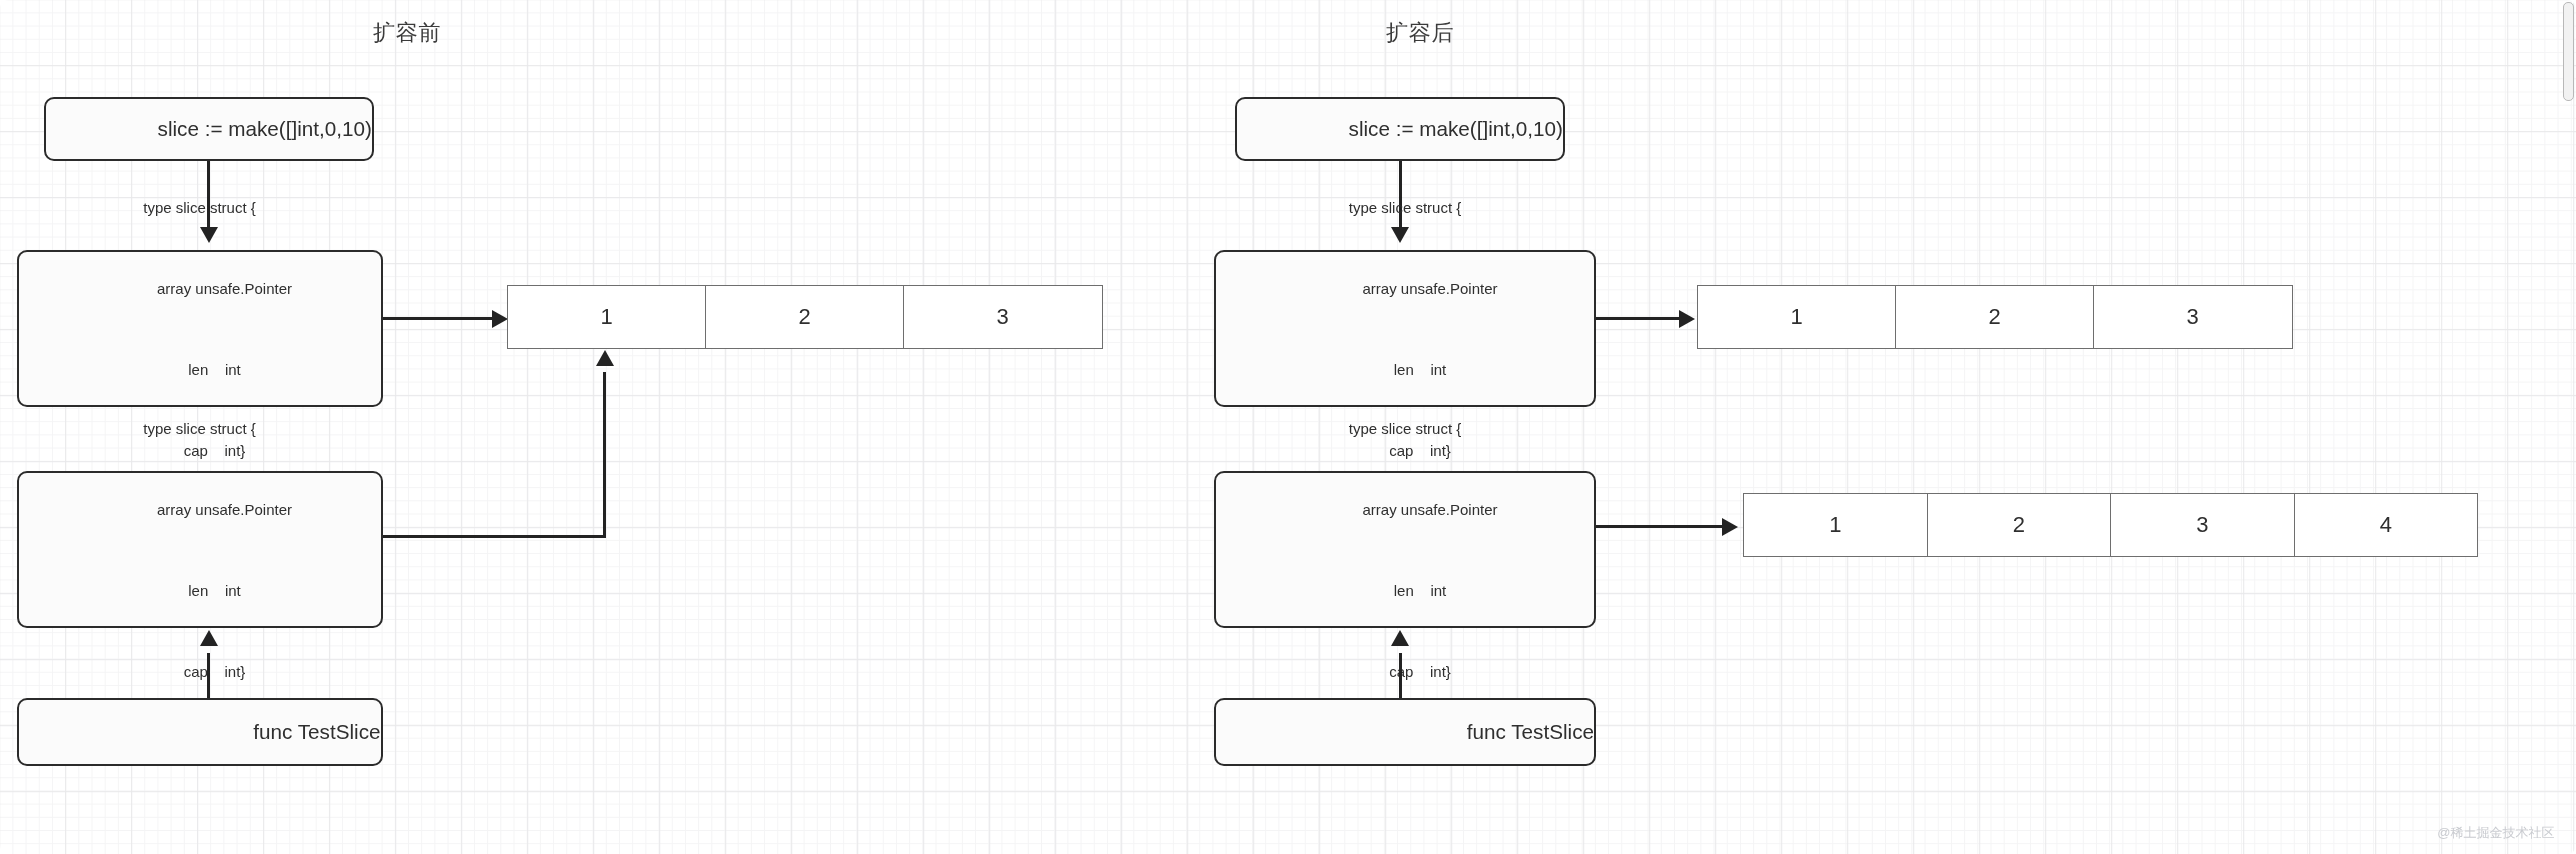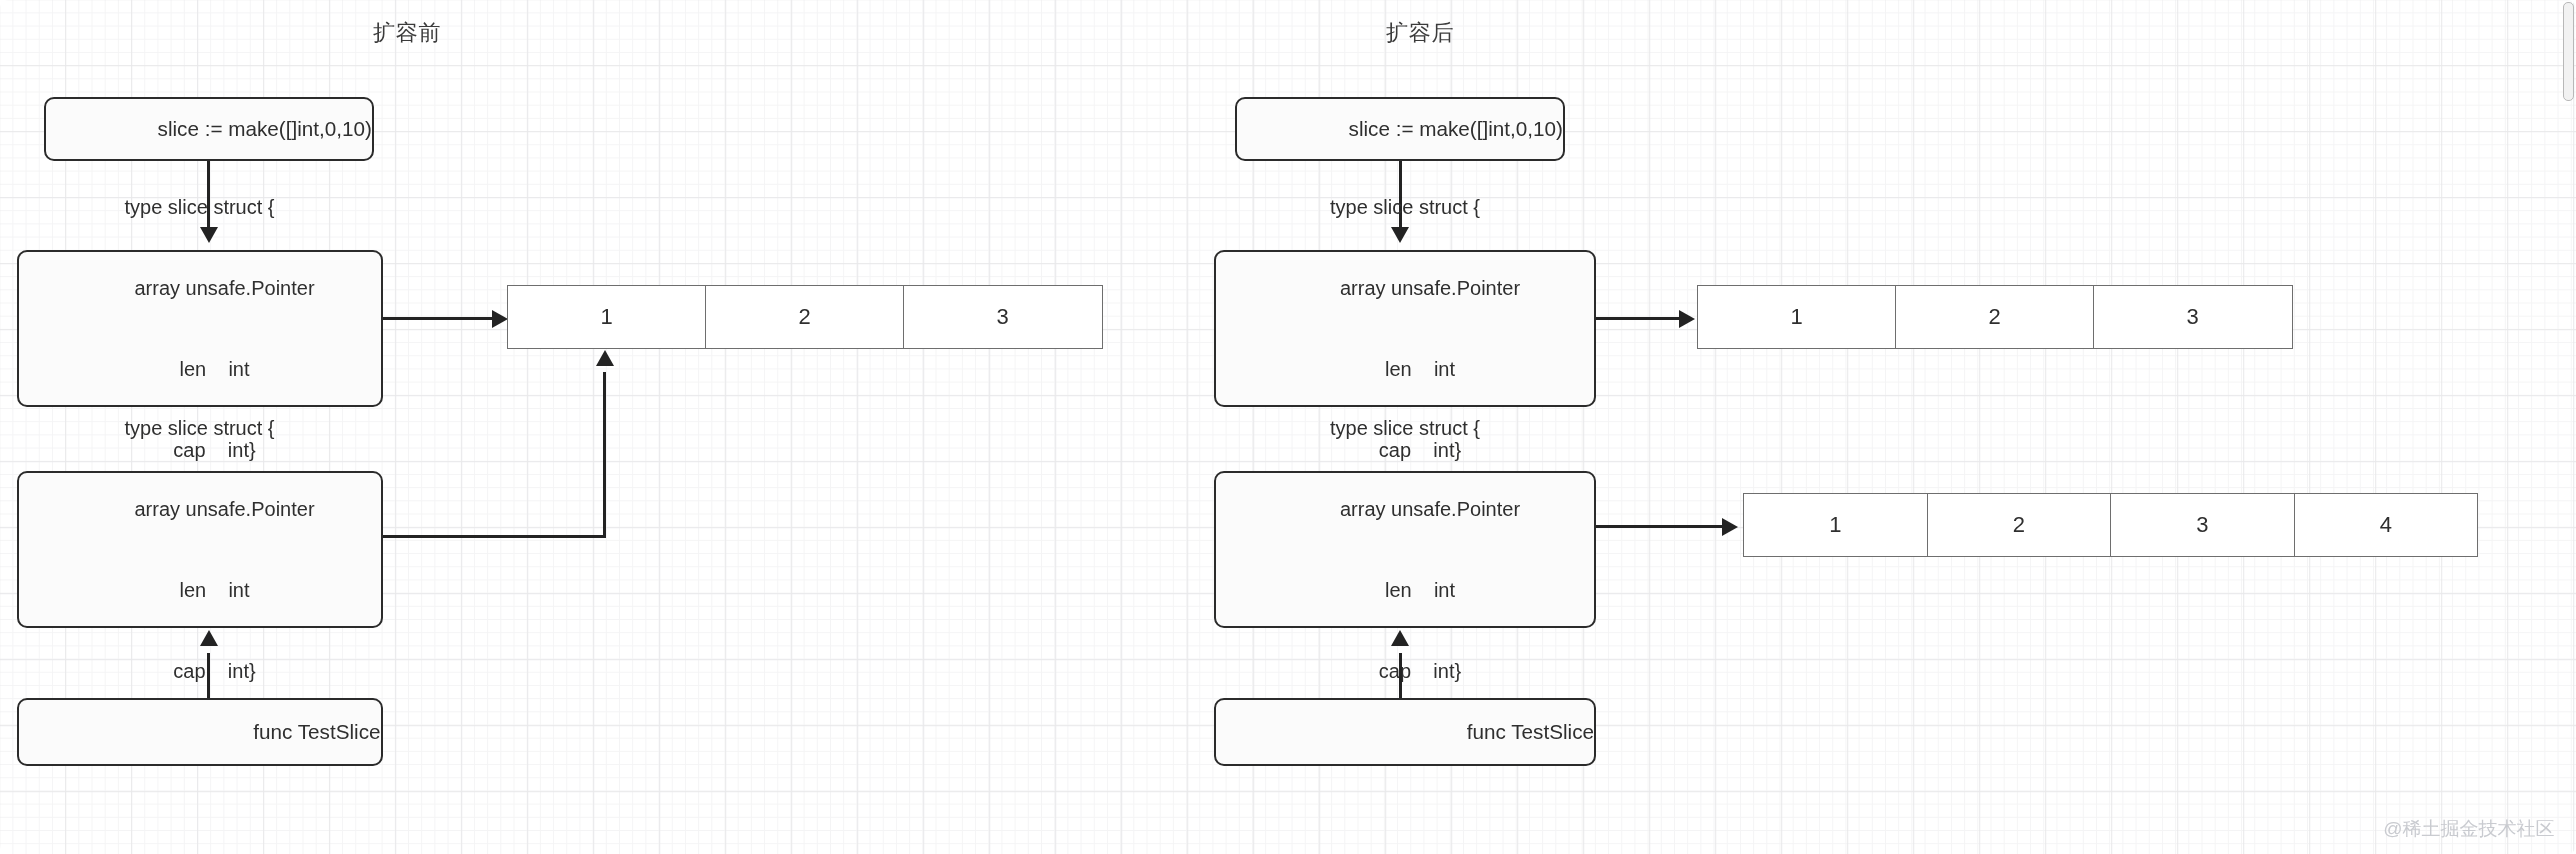--- a/index.html
+++ b/index.html
@@ -53,21 +53,21 @@
   .structbox {
     display: block;
     padding: 0;
   }
   .structbox .structtext {
     position: absolute;
     left: 0; right: 0;
     top: 50%;
     transform: translateY(-50%);
     text-align: center;
-    font-size: 20px;
+    font-size: 15px;
     line-height: 27px;
     color: #2f2f2f;
     white-space: pre;
   }
   .structbox .structtext .ln {
     display: block;
   }
   .structbox .structtext .ind {
     padding-left: 50px;
   }
@@ -119,21 +119,21 @@
     border-bottom: 16.5px solid #232323;
   }
   .arrow-right {
     border-top: 9px solid transparent;
     border-bottom: 9px solid transparent;
     border-left: 16.5px solid #232323;
   }
 
   .watermark {
     position: absolute;
-    font-size: 19px;
+    font-size: 13px;
     color: #c9cbd0;
     white-space: nowrap;
   }
 
   .scrollbar-track {
     position: absolute;
     top: 0;
     right: 0;
     width: 11.6px;
     height: 854px;

